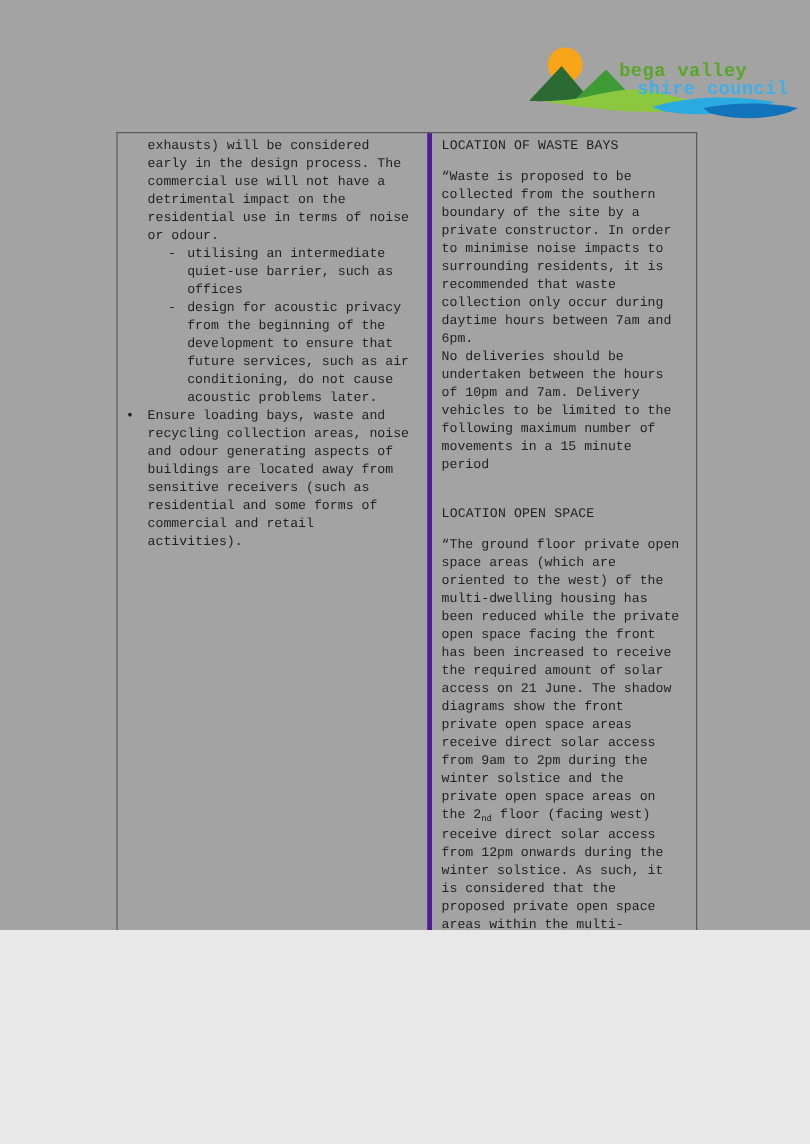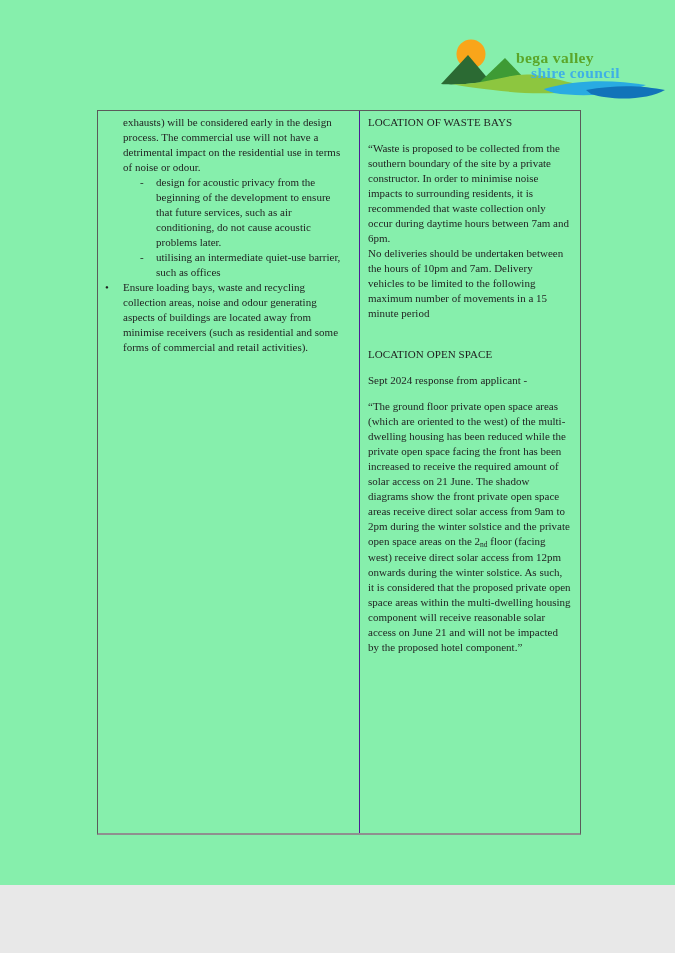--- a/index.html
+++ b/index.html
@@ -1,41 +1,41 @@
 <!DOCTYPE html>
 <html><head>
 <meta charset="utf-8">
 <style>
   html,body { margin:0; padding:0; background:#e8e8e8; }
   .page {
     position:relative;
-    width:675px; height:885px;
+    width:675px; height:775px;
     margin:0 auto;
-    background:#86efac;
-    font-family:Liberation Serif, serif;
+    background:#a3a3a3;
+    font-family:Liberation Mono, monospace;
     color:#1f1f1f;
     overflow:hidden;
   }
 
   
   .logo { position:absolute; left:438px; top:34px; width:230px; height:72px; }
 
   
   .doc-table {
     position:absolute; left:97px; top:110px;
     width:484px; height:725px;
     display:flex;
     border:1px solid #5a5a5a;
     border-bottom:2px solid #8f8f8f;
     box-sizing:border-box;
     font-size:11px; line-height:15px;
   }
   .col-left {
     width:262px; box-sizing:border-box;
-    border-right:1px solid #4c1d95;
+    border-right:4px solid #4c1d95;
     padding:4px 10px 0 6px;
   }
   .col-right {
     flex:1; box-sizing:border-box;
     padding:4px 9px 16px 8px;
   }
 
   
   .col-left p { margin:0; }
   .intro-para { margin-left:19px !important; white-space:pre-line; }
@@ -81,40 +81,39 @@
       <text x="78" y="29" font-size="15.5" font-weight="600" letter-spacing="0.4" fill="#5ba629">bega valley</text>
       <text x="93" y="44" font-size="15.5" font-weight="600" letter-spacing="0.4" fill="#3fb0e5">shire council</text>
     </svg>
   </div>
 
   <div class="doc-table">
 
     <div class="col-left">
       <p class="intro-para">exhausts) will be considered early in the design process. The commercial use will not have a detrimental impact on the residential use in terms of noise or odour.</p>
 
+      <p class="dash-item">utilising an intermediate quiet-use barrier, such as offices</p>
       <p class="dash-item">design for acoustic privacy from the beginning of the development to ensure that future services, such as air conditioning, do not cause acoustic problems later.</p>
-      <p class="dash-item">utilising an intermediate quiet-use barrier, such as offices</p>
 
-      <p class="bullet-item">Ensure loading bays, waste and recycling collection areas, noise and odour generating aspects of buildings are located away from minimise receivers (such as residential and some forms of commercial and retail activities).</p>
+      <p class="bullet-item">Ensure loading bays, waste and recycling collection areas, noise and odour generating aspects of buildings are located away from sensitive receivers (such as residential and some forms of commercial and retail activities).</p>
 
     </div>
 
     <div class="col-right">
       <h3>LOCATION OF WASTE BAYS</h3>
 
       <p class="waste-para">“Waste is proposed to be collected from the southern boundary of the site by a private constructor. In order to minimise noise impacts to surrounding residents, it is recommended that waste collection only occur during daytime hours between 7am and 6pm.
 No deliveries should be undertaken between the hours of 10pm and 7am. Delivery vehicles to be limited to the following maximum number of movements in a 15 minute period</p>
 
 
       <div class="blank-line"></div>
 
 
       <h3>LOCATION OPEN SPACE</h3>
 
-      <p>Sept 2024 response from applicant -</p>
 
       <p><span>“The ground floor private open space areas (which are oriented to the west) of the multi-dwelling housing has been reduced while the private open space facing the front has been increased to receive the required amount of solar access on 21 June. The shadow diagrams show the front private open space areas receive direct solar access from 9am to 2pm during the winter solstice and the private open space areas on the 2</span><span class="sub-nd">nd</span><span> floor (facing west) receive direct solar access from 12pm onwards during the winter solstice. As such, it is considered that the proposed private open space areas within the multi-dwelling housing component will receive reasonable solar access on June 21 and will not be impacted by the proposed hotel component.”</span></p>
     </div>
   </div>
 
   <div class="footer">
     <span>DA 2023.159 Section 4.15 Assessment Report (V2-6 April 2022)</span>
     <span>80</span>
   </div>
 

